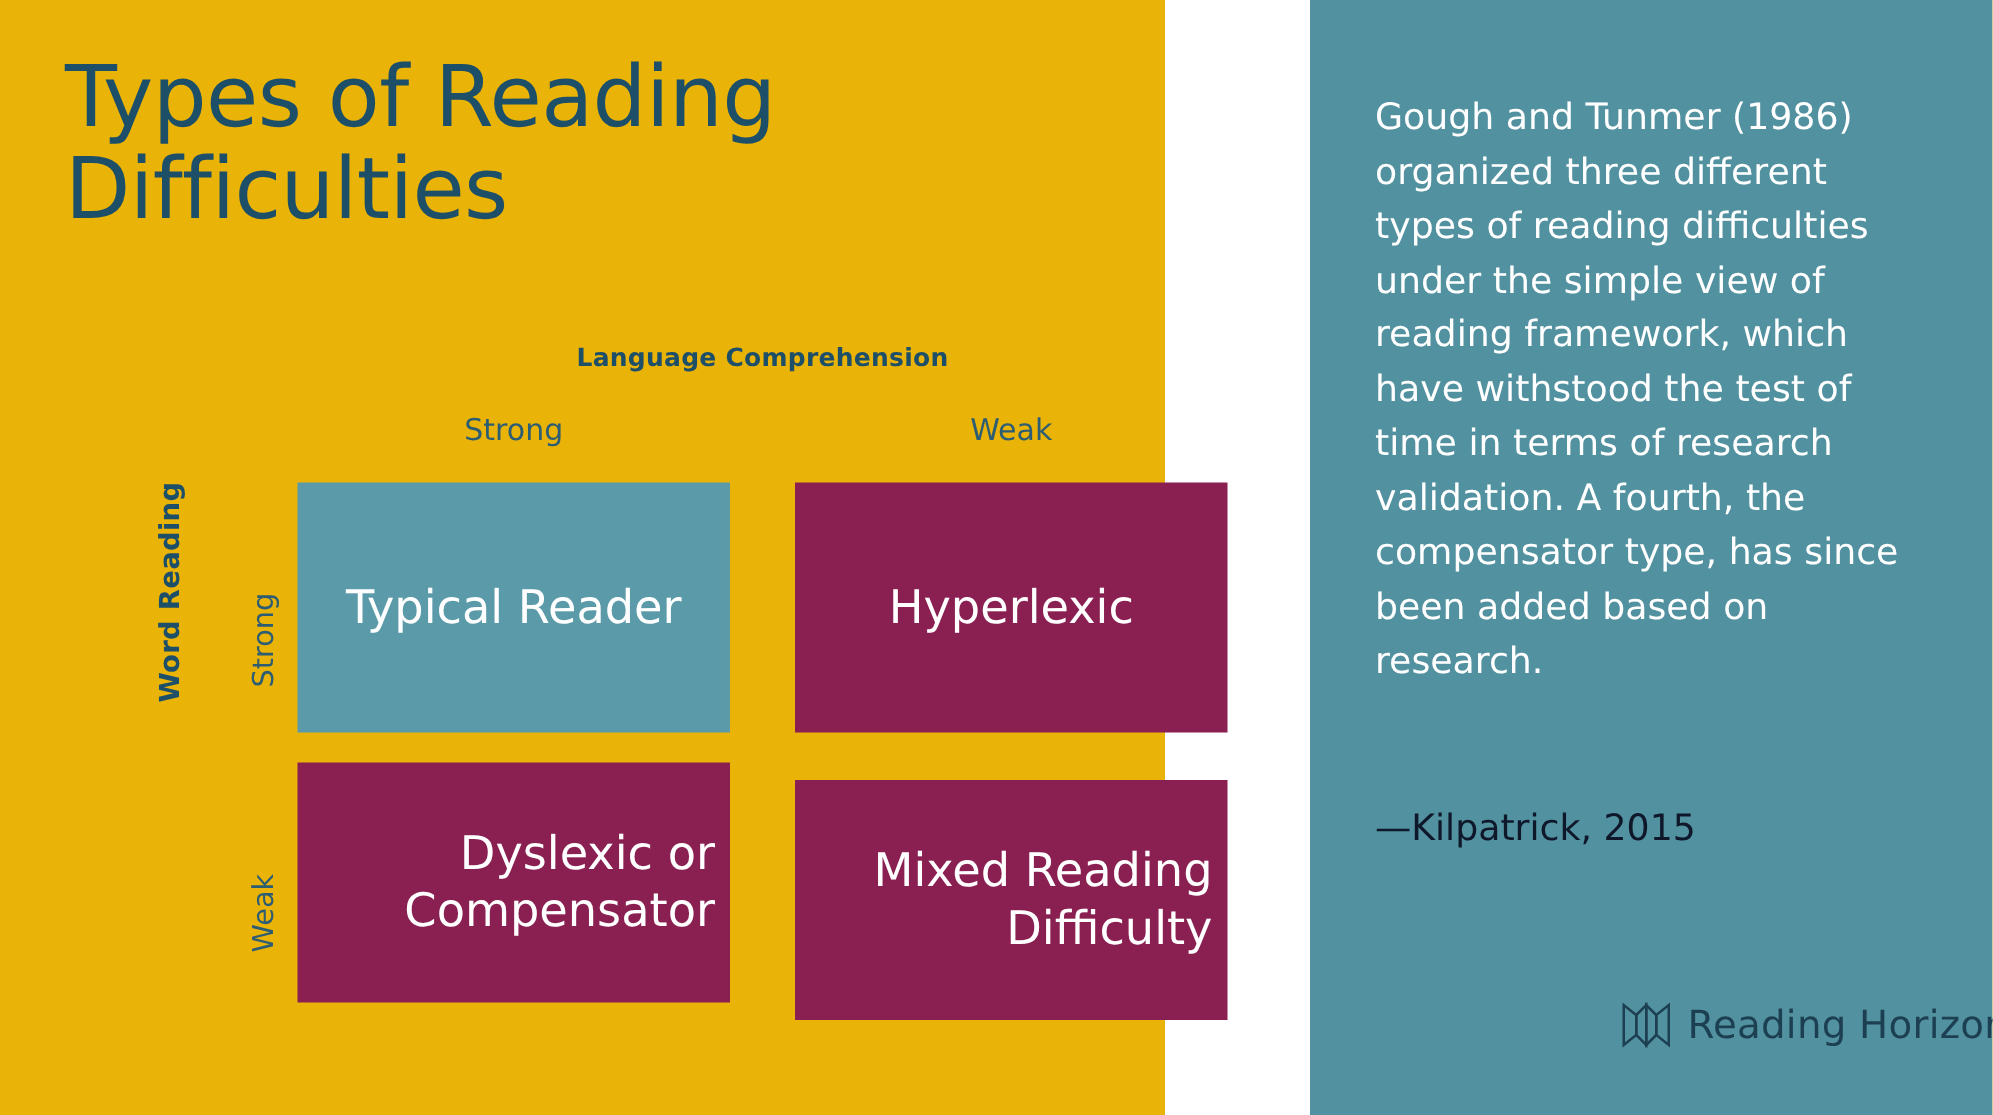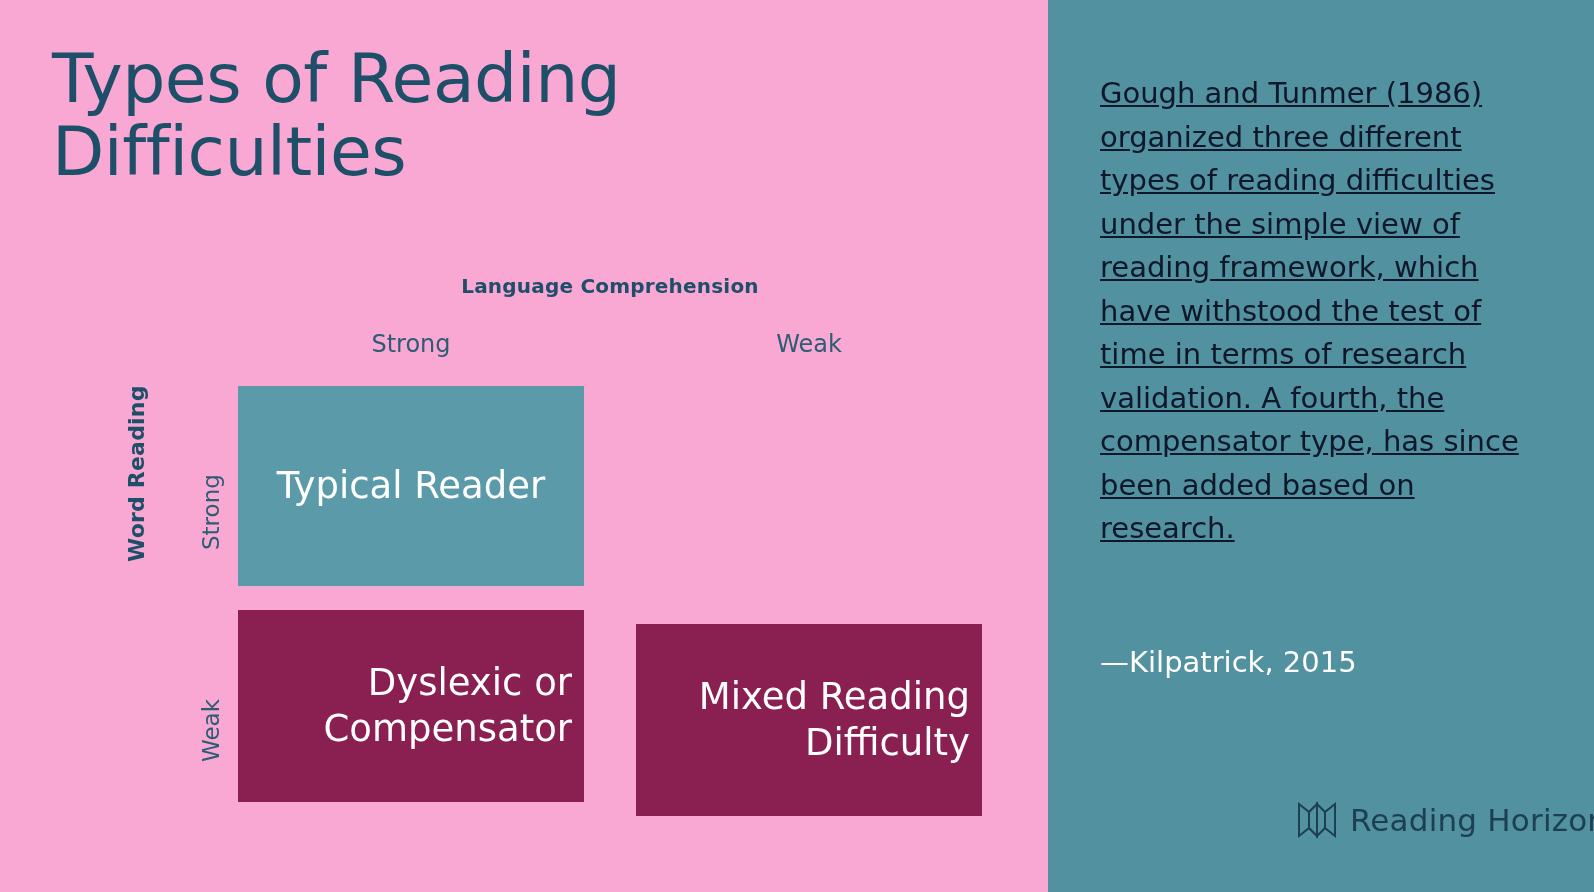--- a/index.html
+++ b/index.html
@@ -18,23 +18,23 @@
     width: 1594px;
     height: 892px;
     background: #ffffff;
   }
 
   
   .left-pane {
     position: absolute;
     left: 0;
     top: 0;
-    width: 1048px;
-    height: 892px;
-    background: #f9a8d4;
+    width: 932px;
+    height: 892px;
+    background: #eab308;
     text-decoration: underline;
   }
 
   .slide-title {
     position: absolute;
     left: 52px;
     top: 42px;
     width: 720px;
     font-size: 68px;
     line-height: 1.08;
@@ -122,30 +122,29 @@
     height: 892px;
     background: #52919f;
   }
   .quote-text {
     position: absolute;
     left: 52px;
     top: 72px;
     width: 440px;
     font-size: 29px;
     line-height: 1.5;
-    color: #0f172a;
-    text-decoration: underline;
+    color: #ffffff;
   }
   .quote-attrib {
     position: absolute;
     left: 52px;
     top: 645px;
     width: 440px;
     font-size: 29px;
-    color: #ffffff;
+    color: #0f172a;
   }
 
   .logo {
     position: absolute;
     left: 248px;
     top: 800px;
     display: flex;
     align-items: center;
     gap: 12px;
   }
@@ -176,20 +175,21 @@
 
       <div class="col-head strong">Strong</div>
       <div class="col-head weak">Weak</div>
 
       <div class="row-axis-title">Word Reading</div>
 
       <div class="row-head strong">Strong</div>
       <div class="row-head weak">Weak</div>
 
       <div class="cell r1c1">Typical Reader</div>
+      <div class="cell r1c2">Hyperlexic</div>
       <div class="cell r2c1">Dyslexic or Compensator</div>
       <div class="cell r2c2">Mixed Reading Difficulty</div>
 
     </div>
   </div>
 
   <div class="right-pane">
     <div class="quote-text">Gough and Tunmer (1986) organized three different types of reading difficulties under the simple view of reading framework, which have withstood the test of time in terms of research validation. A fourth, the compensator type, has since been added based on research.</div>
     <div class="quote-attrib">—Kilpatrick, 2015</div>
 

